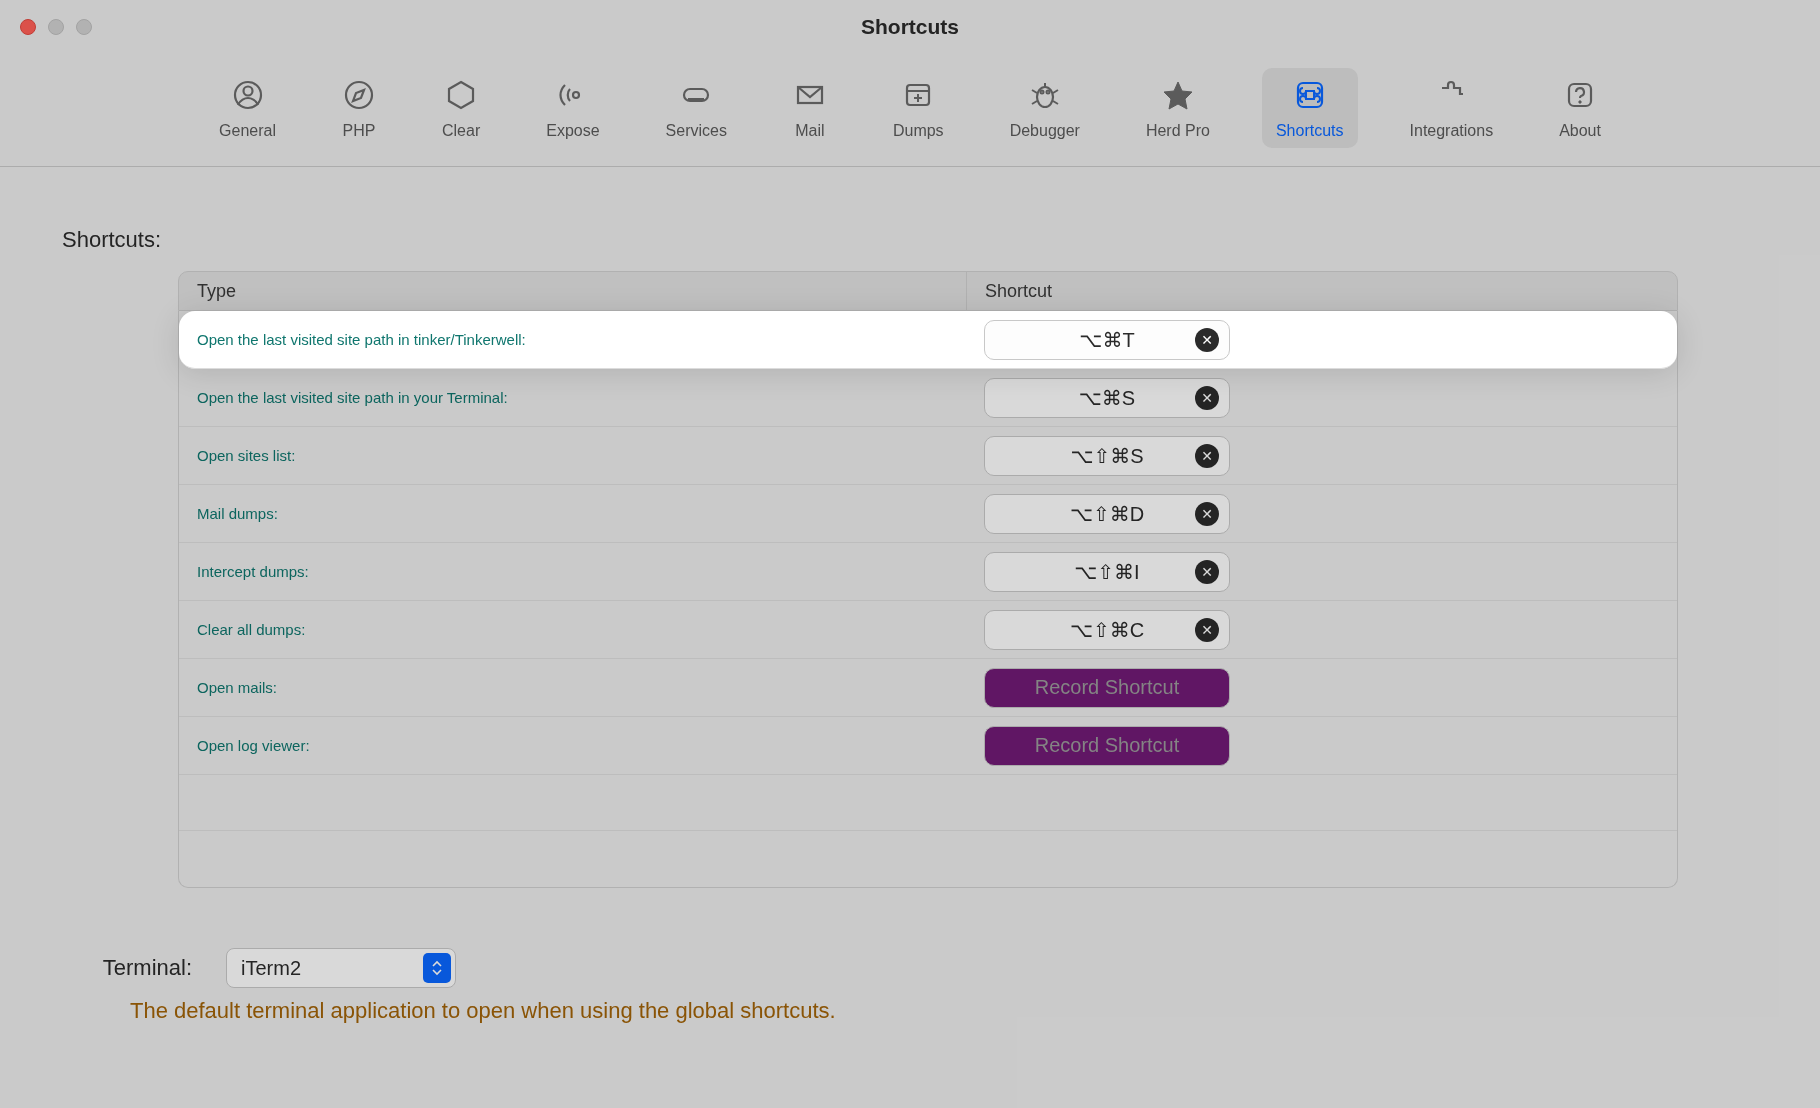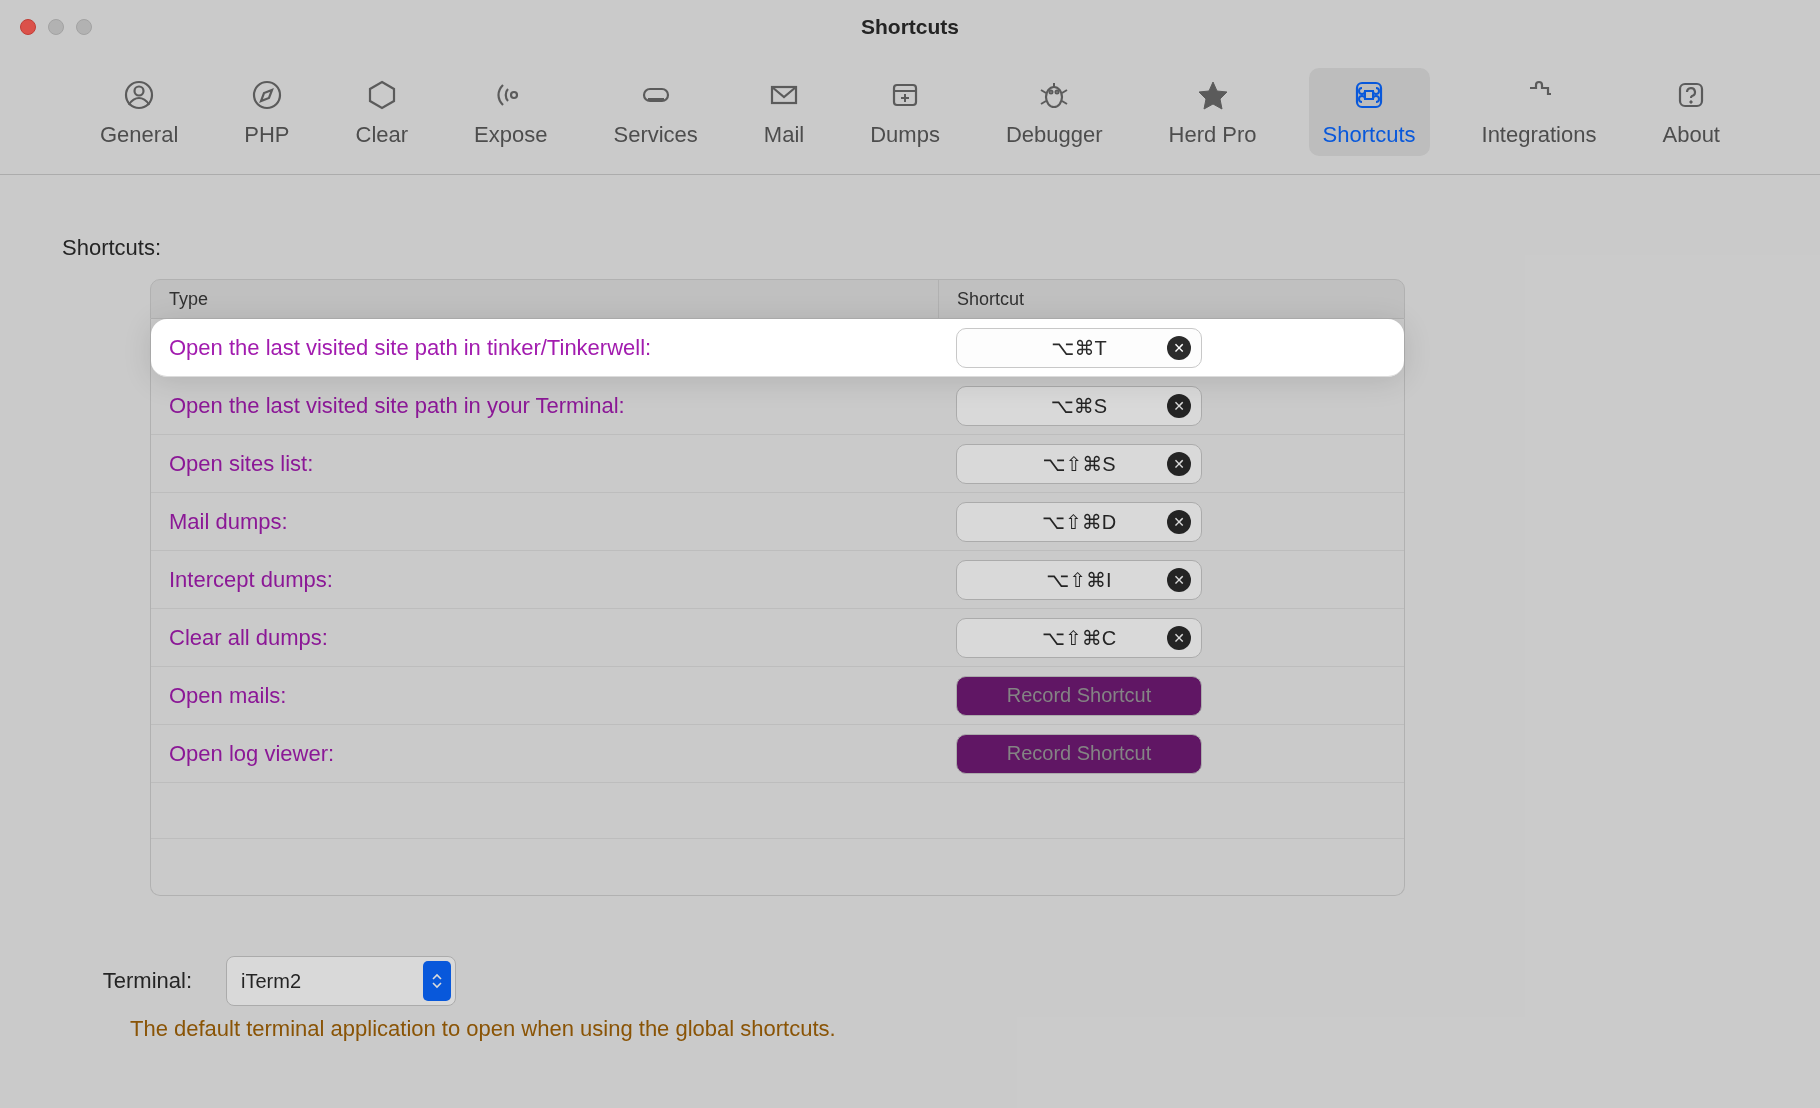--- a/index.html
+++ b/index.html
@@ -69,21 +69,21 @@
   }
   .tab {
     display: flex;
     flex-direction: column;
     align-items: center;
     gap: 10px;
     padding: 10px 14px 8px;
     border-radius: 10px;
     cursor: default;
     color: #5a5a5a;
-    font-size: 22px;
+    font-size: 16px;
   }
   .tab.active {
     background: #dcdcdc;
     color: #0a67ff;
   }
   .tab .icon {
     width: 34px;
     height: 34px;
     display: flex;
     align-items: center;
@@ -95,22 +95,22 @@
   
   .content {
     padding: 60px 62px 0;
   }
   .row-label {
     font-size: 22px;
     color: #2b2b2b;
     margin-bottom: 18px;
   }
   .shortcuts-pane {
-    margin-left: 88px;
-    width: 1255px;
+    margin-left: 116px;
+    width: 1500px;
   }
   .table-header {
     display: flex;
     background: #e0e0e0;
     border: 1px solid #cfcfcf;
     border-top-left-radius: 10px;
     border-top-right-radius: 10px;
     height: 40px;
     align-items: center;
   }
@@ -142,22 +142,22 @@
     display: flex;
     align-items: center;
     height: 58px;
     border-bottom: 1px solid #dcdcdc;
     padding: 0 10px;
   }
   .shortcut-row:last-child { border-bottom: none; }
   .shortcut-row .label {
     flex: 0 0 788px;
     padding-left: 8px;
-    font-size: 22px;
-    color: #a21caf;
+    font-size: 15px;
+    color: #0f766e;
   }
   .shortcut-row .shortcut-cell {
     flex: 0 0 260px;
     display: flex;
     align-items: center;
     justify-content: center;
     position: relative;
   }
   .shortcut-pill {
     width: 246px;
@@ -202,21 +202,21 @@
   }
   .terminal-row .lbl {
     font-size: 22px;
     color: #2b2b2b;
     width: 130px;
     text-align: right;
   }
   .select {
     position: relative;
     width: 230px;
-    height: 50px;
+    height: 40px;
     background: #fdfdfd;
     border: 1px solid #c8c8c8;
     border-radius: 8px;
     display: flex;
     align-items: center;
     padding-left: 14px;
     font-size: 20px;
     color: #2b2b2b;
   }
   .select .chevrons {

